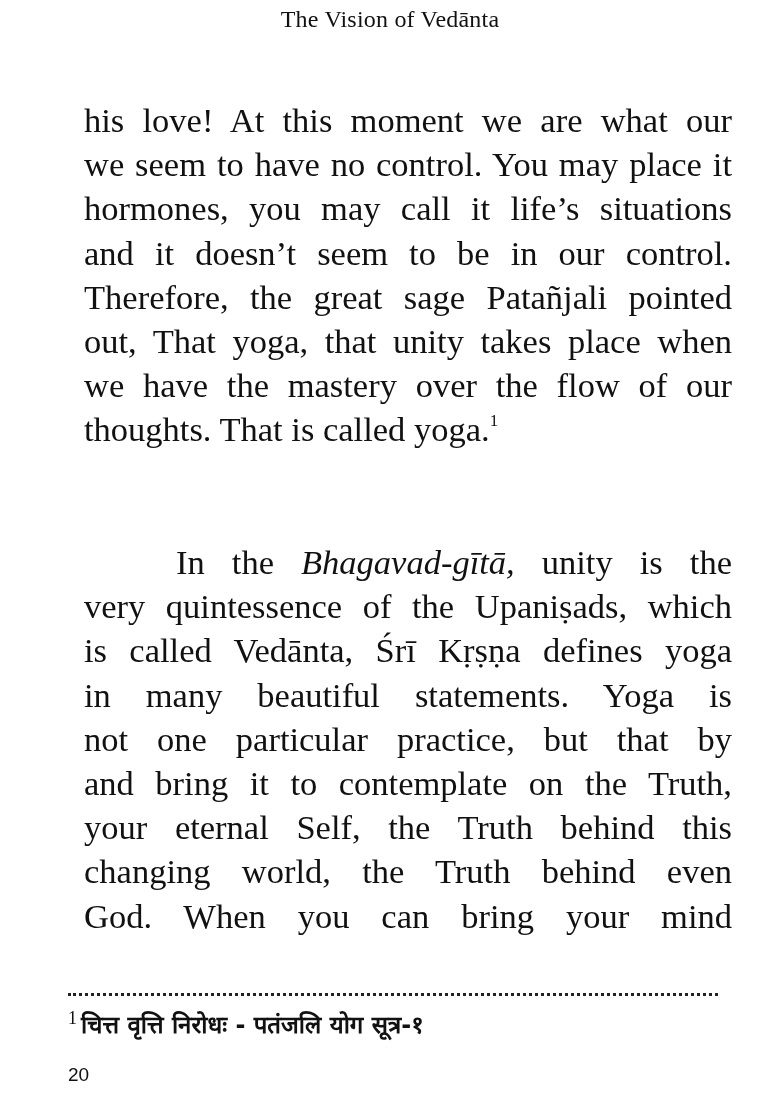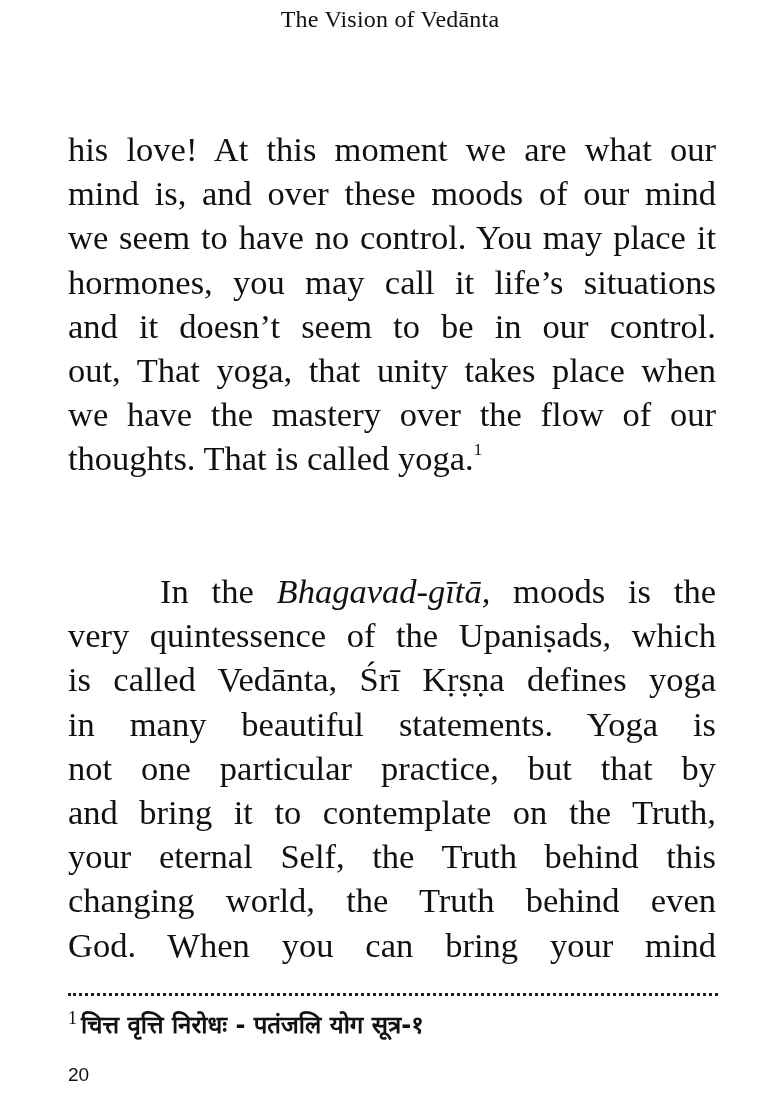--- a/index.html
+++ b/index.html
@@ -19,25 +19,24 @@
       position: absolute;
       top: 6px;
       left: 0;
       width: 780px;
       text-align: center;
       font-size: 24px;
       letter-spacing: 0.2px;
     }
     .body-text {
       position: absolute;
-      left: 68px;
+      left: 84px;
       width: 648px;
       font-size: 34.5px;
       line-height: 44.2px;
-      margin-top: 29px;
     }
     .line {
       display: block;
       white-space: nowrap;
       text-align: justify;
       text-align-last: justify;
     }
     .line.last {
       text-align-last: left;
     }
@@ -83,31 +82,31 @@
     }
     em { }
   </style>
 </head>
 <body>
 
 <div class="running-head">The Vision of Vedānta</div>
 
 <div class="body-text p1">
   <span class="line">his love! At this moment we are what our</span>
-  <span class="line">mind is, and over these moods of our mind</span>
   <span class="line">we seem to have no control. You may place it</span>
   <span class="line">hormones, you may call it life’s situations</span>
   <span class="line">and it doesn’t seem to be in our control.</span>
+  <span class="line">Therefore, the great sage Patañjali pointed</span>
   <span class="line">out, That yoga, that unity takes place when</span>
   <span class="line">we have the mastery over the flow of our</span>
   <span class="line last"><span>thoughts. That is called yoga.</span><sup class="fn">1</sup></span>
 </div>
 
 <div class="body-text p2">
-  <span class="line indent"><span>In the </span><em>Bhagavad-gītā,</em><span> moods is the</span></span>
+  <span class="line indent"><span>In the </span><em>Bhagavad-gītā,</em><span> unity is the</span></span>
   <span class="line">very quintessence of the Upaniṣads, which</span>
   <span class="line">is called Vedānta, Śrī Kṛṣṇa defines yoga</span>
   <span class="line">in many beautiful statements. Yoga is</span>
   <span class="line">not one particular practice, but that by</span>
   <span class="line">and bring it to contemplate on the Truth,</span>
   <span class="line">your eternal Self, the Truth behind this</span>
   <span class="line">changing world, the Truth behind even</span>
   <span class="line">God. When you can bring your mind</span>
 </div>
 

